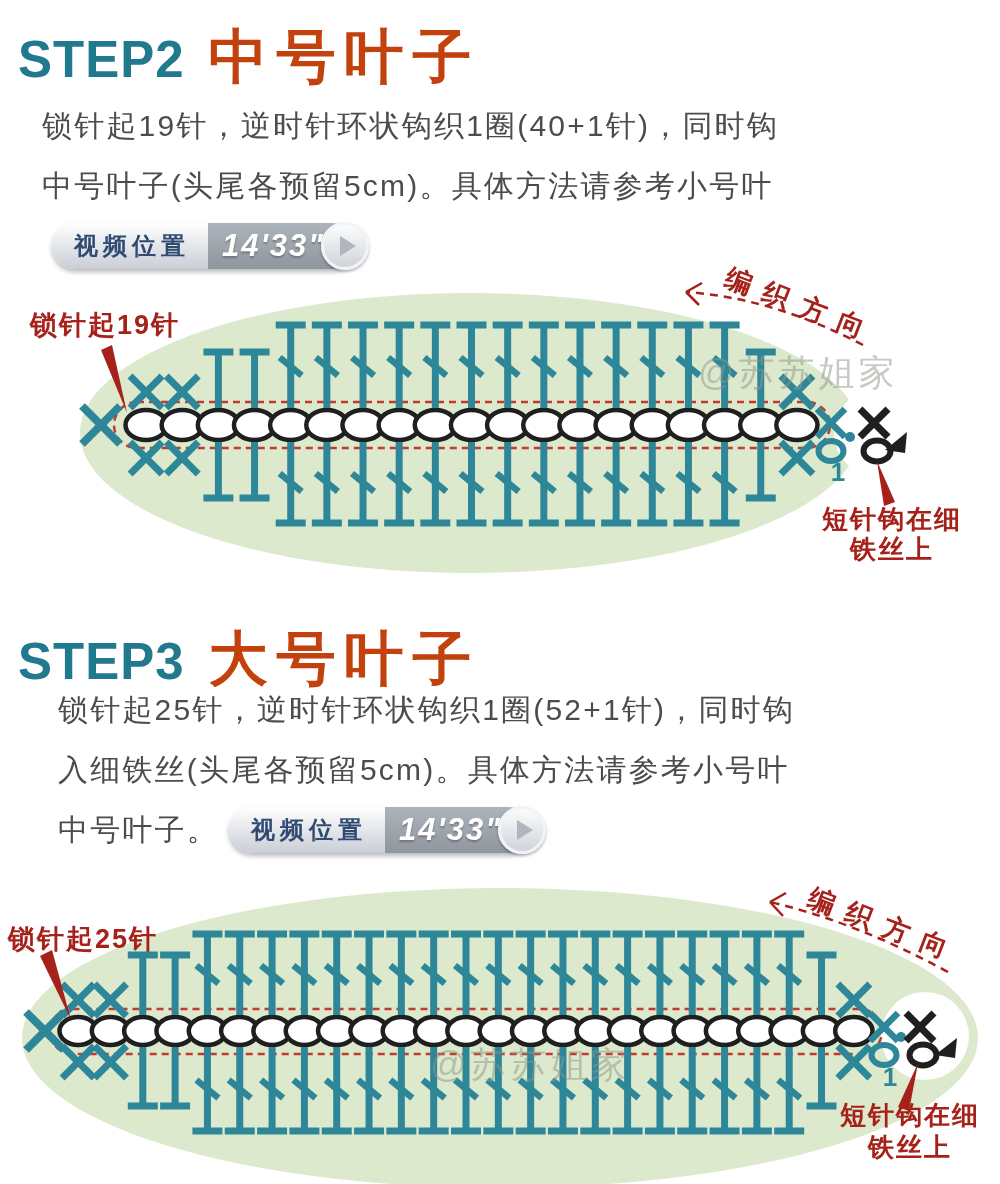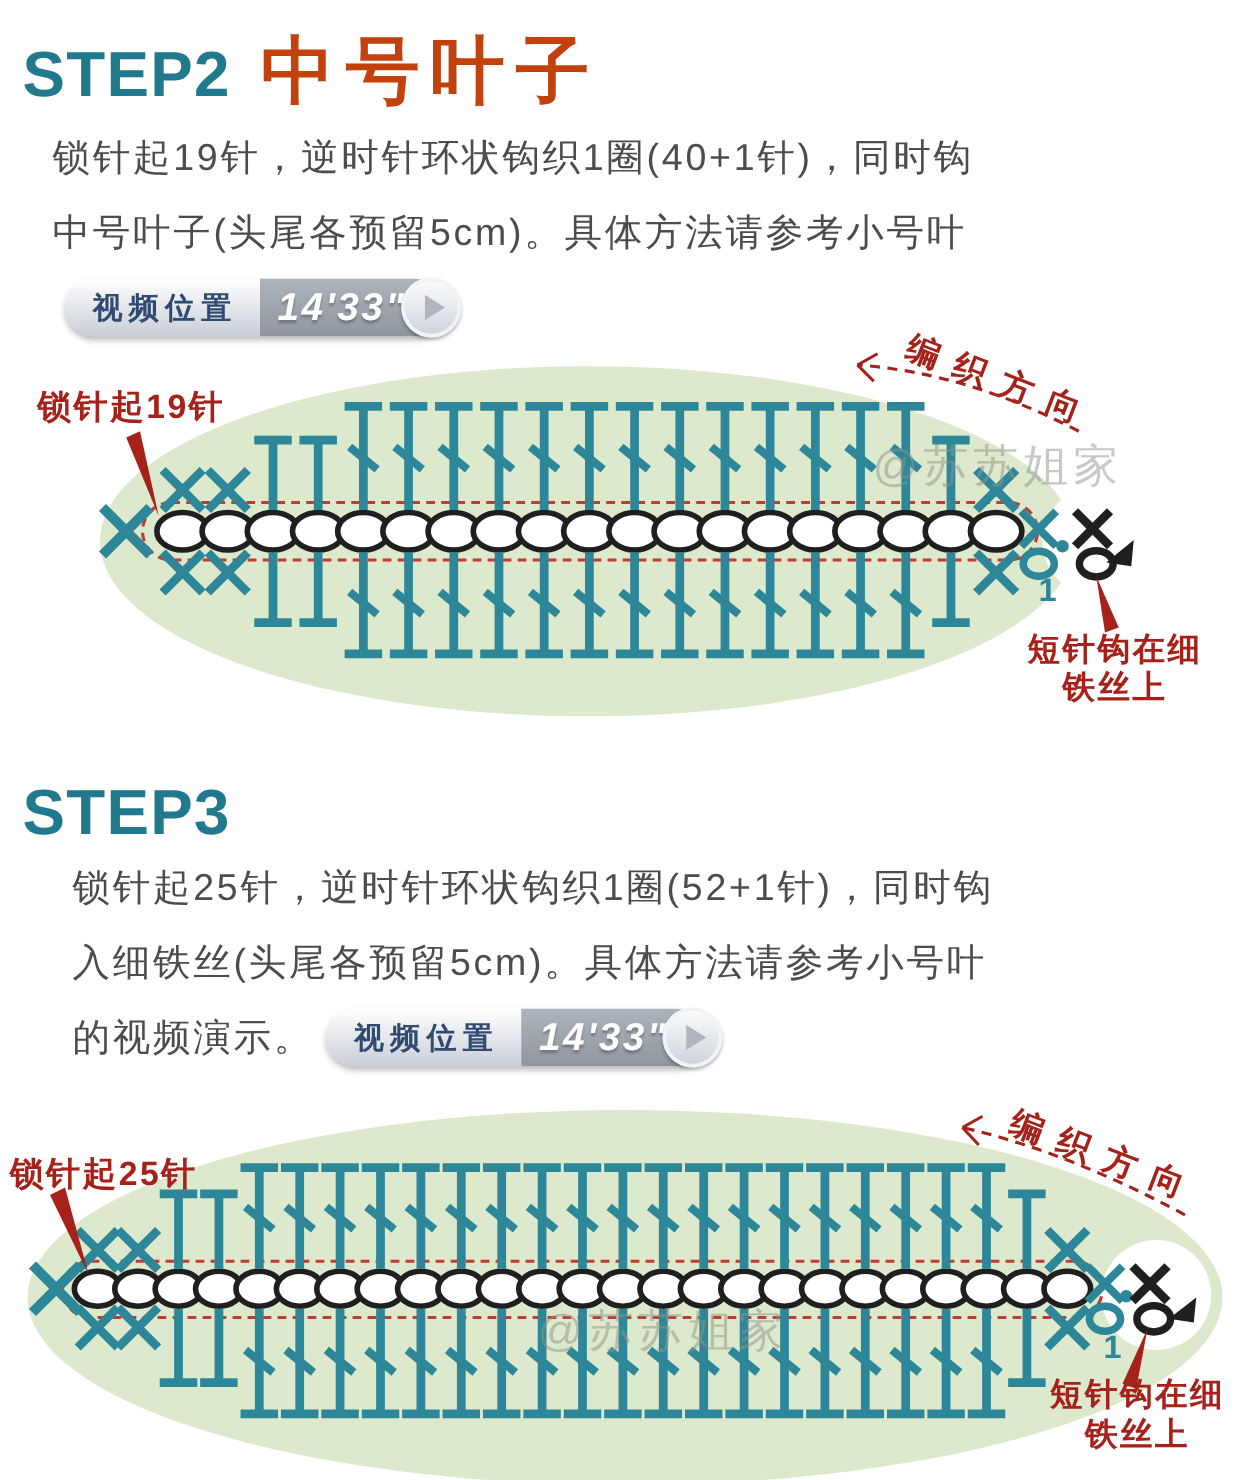--- a/index.html
+++ b/index.html
@@ -207,27 +207,28 @@
       <line x1="686" y1="42" x2="702" y2="33" stroke="#a6211a" stroke-width="2.5"></line>
       <line x1="686" y1="42" x2="699" y2="55" stroke="#a6211a" stroke-width="2.5"></line>
       <text x="892" y="278" fill="#a6211a" font-size="26" font-family="&quot;Liberation Sans&quot;,&quot;DejaVu Sans&quot;,sans-serif" font-weight="bold" text-anchor="middle" letter-spacing="2">短针钩在细</text>
       <text x="892" y="308" fill="#a6211a" font-size="26" font-family="&quot;Liberation Sans&quot;,&quot;DejaVu Sans&quot;,sans-serif" font-weight="bold" text-anchor="middle" letter-spacing="2">铁丝上</text>
       <polygon points="884,256 895,252 877,211" fill="#a6211a"></polygon>
       <text x="698" y="135" fill="#8f958a" font-size="36" font-family="&quot;Liberation Sans&quot;,&quot;DejaVu Sans&quot;,sans-serif" opacity="0.5" letter-spacing="4">@苏苏姐家</text>
     </svg>
 
   <div class="sec-title" id="title2">
     <span class="step-en">STEP3</span>
+    <span class="step-cn">大号叶子</span>
   </div>
 
   <div class="para" id="para2">
     <div class="pline">锁针起25针，逆时针环状钩织1圈(52+1针)，同时钩</div>
     <div class="pline">入细铁丝(头尾各预留5cm)。具体方法请参考小号叶</div>
     <div class="pline">
-      <span>的视频演示。</span>
+      <span>中号叶子。</span>
       <span class="vbadge">
         <span class="vb-label">视频位置</span>
         <span class="vb-time">14'33"</span>
         <span class="vb-play">
             <span class="vb-tri"></span>
           </span>
       </span>
     </div>
   </div>
 

